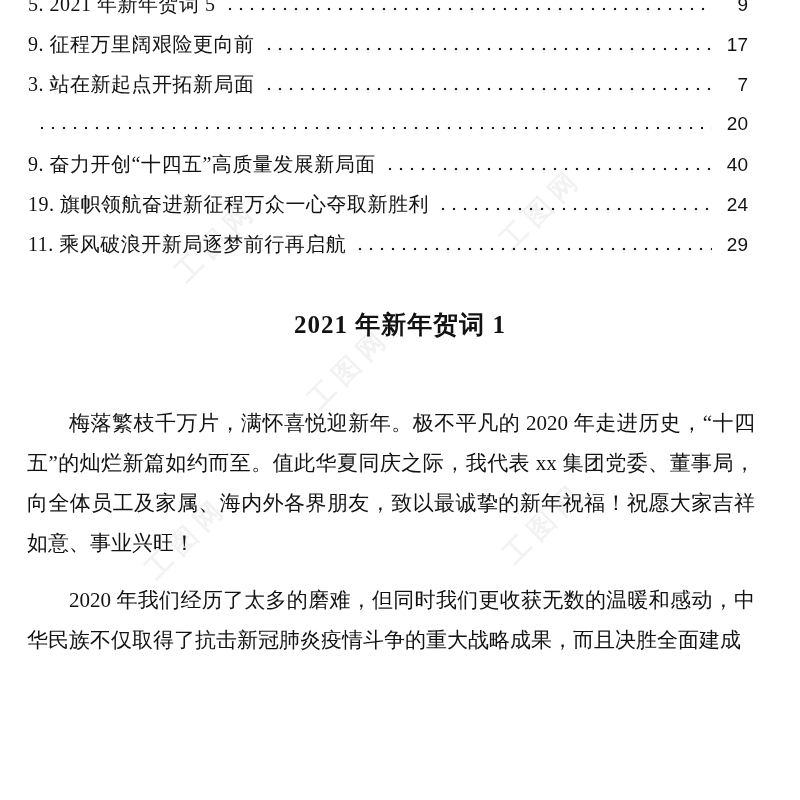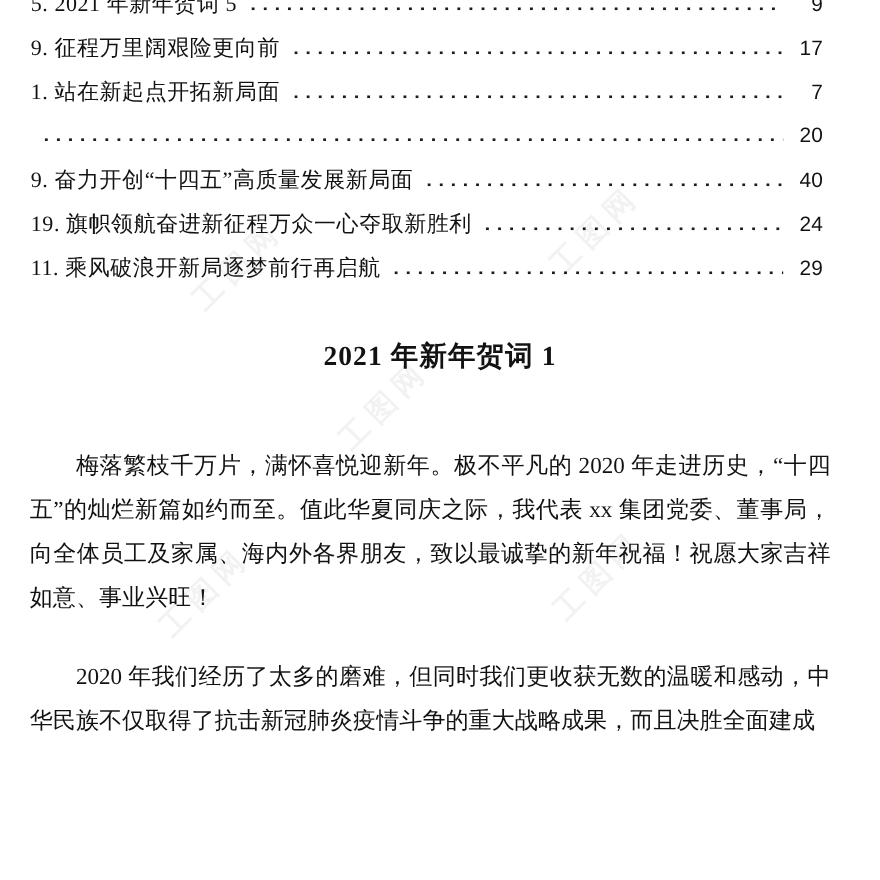--- a/index.html
+++ b/index.html
@@ -83,21 +83,21 @@
     position: absolute;
     top: 403px;
     left: 27px;
     right: 45px;
     z-index: 1;
     font-size: 21px;
     line-height: 40px;
     text-align: justify;
   }
   .doc-body p { margin: 0; text-indent: 2em; }
-  .doc-body p + p { margin-top: 32px; }
+  .doc-body p + p { margin-top: 17px; }
 </style>
 </head>
 <body>
 
 <div class="page">
 
   <div class="wm-layer">
     <span class="wm wm-1">工图网</span>
     <span class="wm wm-2">工图网</span>
     <span class="wm wm-3">工图网</span>
@@ -110,21 +110,21 @@
       <span class="toc-label">5. 2021 年新年贺词 5</span>
       <span class="toc-leader"></span>
       <span class="toc-page">9</span>
     </div>
     <div class="toc-row">
       <span class="toc-label">9. 征程万里阔艰险更向前</span>
       <span class="toc-leader"></span>
       <span class="toc-page">17</span>
     </div>
     <div class="toc-row">
-      <span class="toc-label">1. 站在新起点开拓新局面</span>
+      <span class="toc-label">3. 站在新起点开拓新局面</span>
       <span class="toc-leader"></span>
       <span class="toc-page">7</span>
     </div>
     <div class="toc-row">
       <span class="toc-leader"></span>
       <span class="toc-page">20</span>
     </div>
     <div class="toc-row">
       <span class="toc-label">9. 奋力开创“十四五”高质量发展新局面</span>
       <span class="toc-leader"></span>

